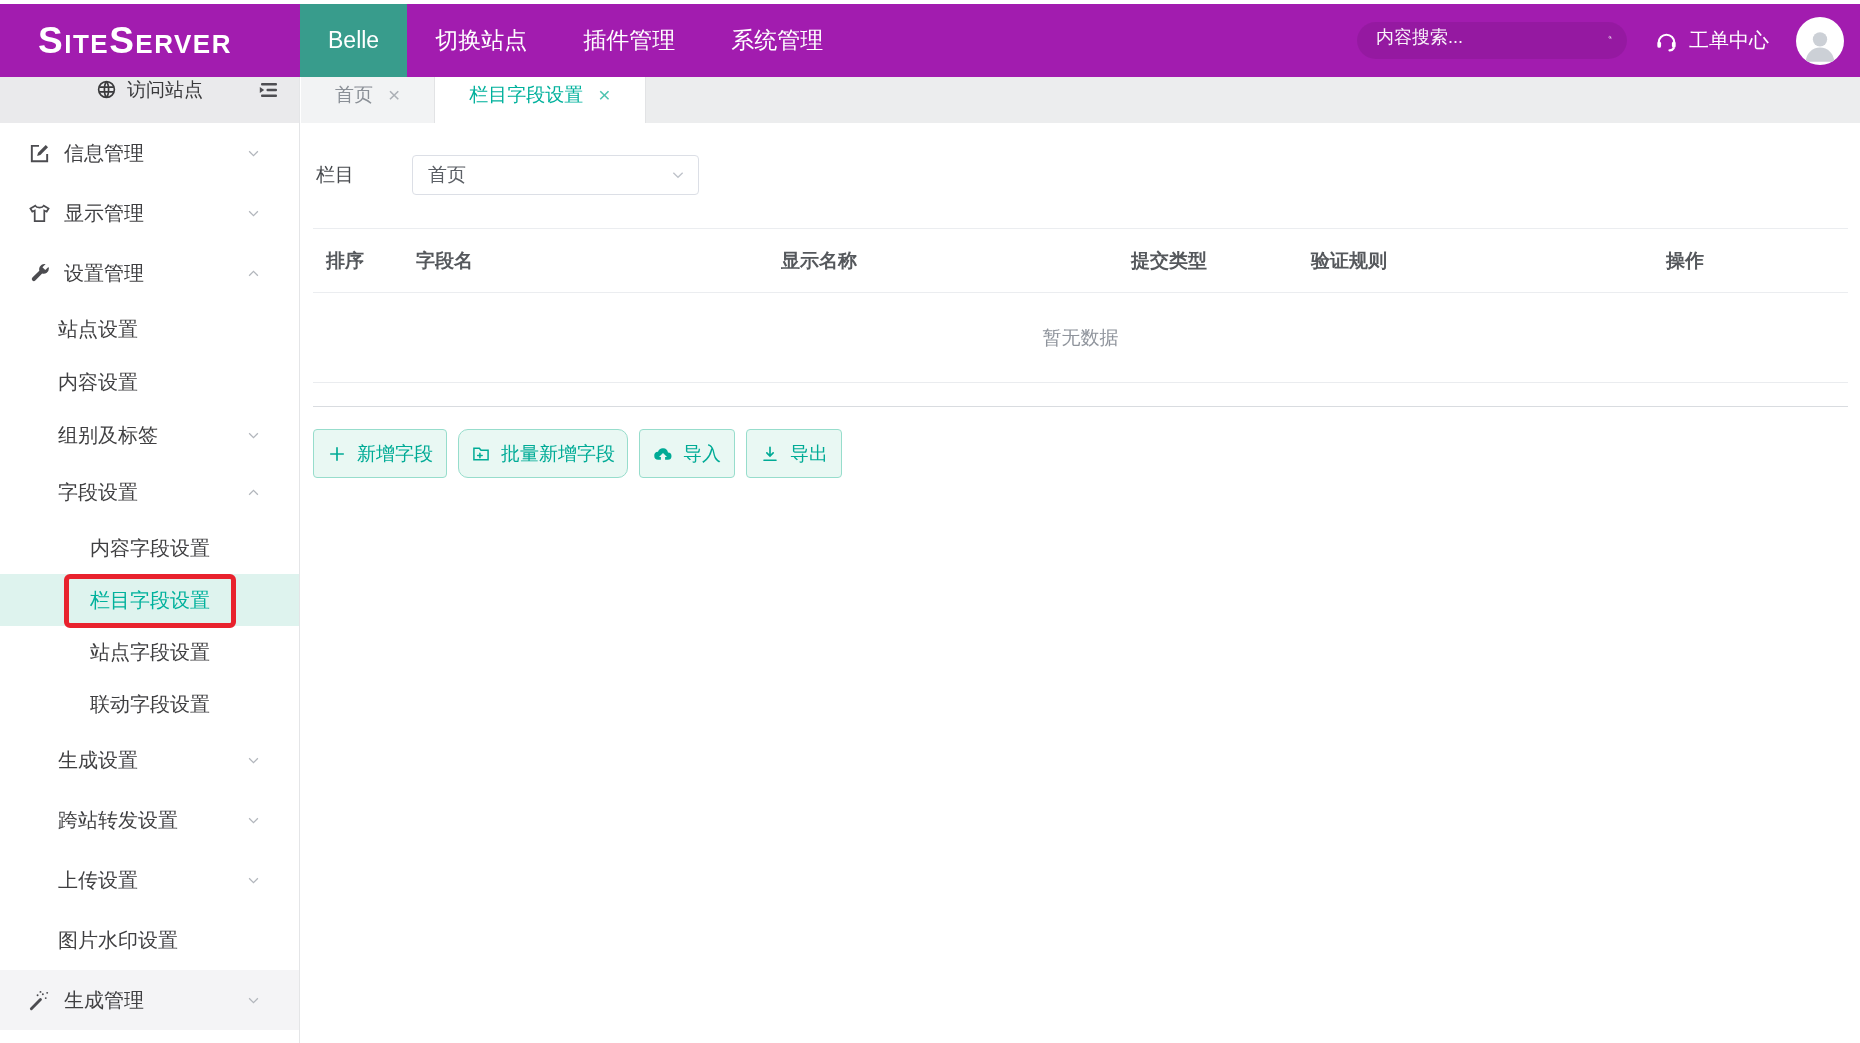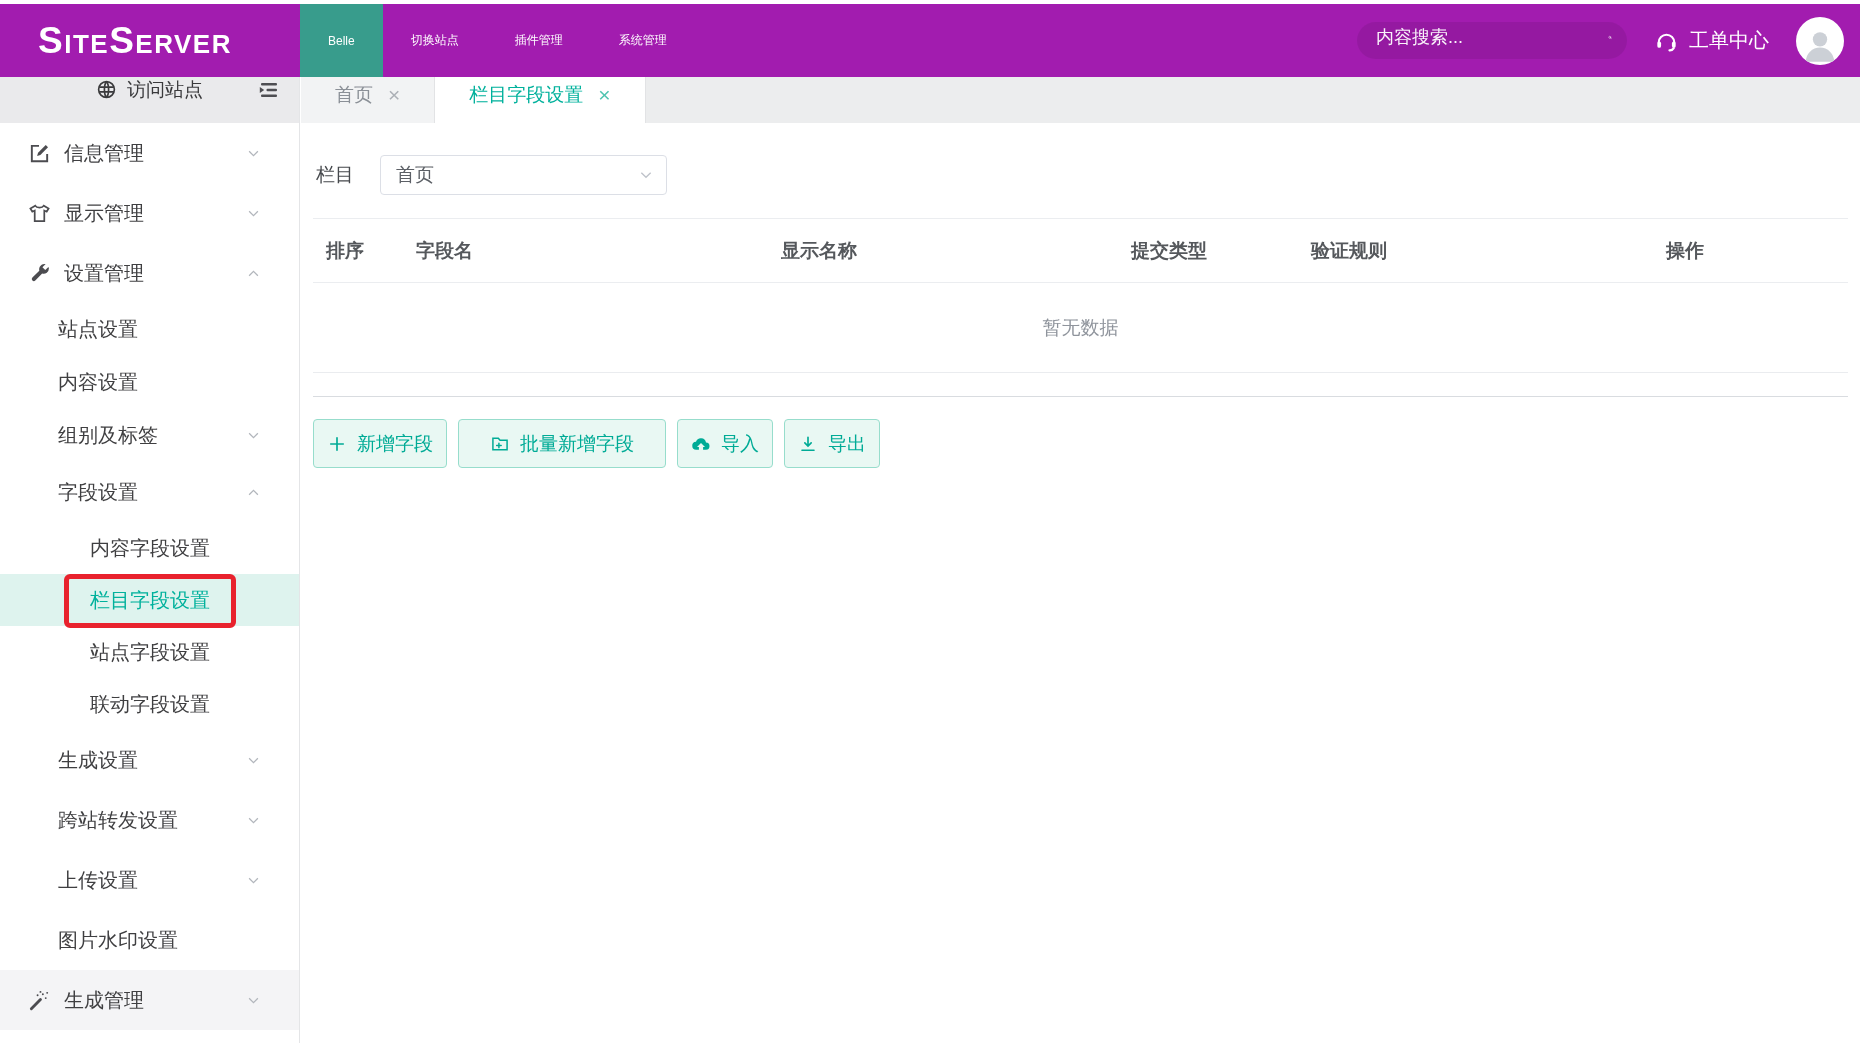--- a/index.html
+++ b/index.html
@@ -8,21 +8,21 @@
 
   
   .topbar { position:absolute; left:0; top:4px; width:1860px; height:73px;
     background:#a21caf; display:flex; align-items:stretch; z-index:5; }
   .logo { width:300px; display:flex; align-items:center; padding-left:38px; color:#fff; }
   .logo-part { display:inline-block; font-size:26px; font-weight:800; letter-spacing:1.5px;
     text-transform:uppercase; line-height:1; }
   .logo-part::first-letter { font-size:37px; }
   .topnav { display:flex; align-items:stretch; }
   .nav-item { display:flex; align-items:center; padding:0 28px; color:#fff;
-    font-size:12px; cursor:pointer; }
+    font-size:23px; cursor:pointer; }
   .nav-item.active { background:#389c8c; }
   .topbar-right { margin-left:auto; display:flex; align-items:center; gap:27px; padding-right:16px; }
   .searchbox { width:270px; height:37px; background:rgba(0,0,0,0.08); border-radius:19px;
     display:flex; align-items:center; padding:0 15px 6px 19px; }
   .searchbox input { flex:1; background:transparent; border:none; outline:none;
     color:#fff; font-size:18px; font-family:inherit; }
   .searchbox input::placeholder { color:rgba(255,255,255,0.95); }
   .ticket { display:flex; align-items:center; gap:10px; color:#fff; font-size:20px; cursor:pointer; }
   .avatar { width:48px; height:48px; border-radius:50%; background:#fff;
     display:flex; align-items:flex-end; justify-content:center; overflow:hidden; cursor:pointer; }
@@ -52,41 +52,41 @@
   
   .main { position:absolute; left:301px; top:66px; width:1559px; height:977px; background:#fff; }
   .tabstrip { height:57px; background:#ecedee; display:flex; align-items:stretch; }
   .tab { display:flex; align-items:center; gap:15px; padding:0 34px; font-size:19px;
     color:#8b9097; background:#f2f3f4; border-right:1px solid #e2e3e5; cursor:pointer; }
   .tab .tab-close { font-size:21px; color:#acb0b6; line-height:1; cursor:pointer; }
   .tab.active { background:#fff; color:#00b19c; }
   .tab.active .tab-close { color:#4fc4b0; }
 
   .content { padding:0 12px; }
-  .filter-row { margin-top:32px; display:flex; align-items:center; }
+  .filter-row { margin-top:32px; display:flex; align-items:center;gap:32px; }
   .filter-label { font-size:19px; color:#46494d; margin:0 26px 0 3px; }
   .select { width:287px; height:40px; border:1px solid #dcdfe6; border-radius:4px;
     display:flex; align-items:center; padding:0 34px 0 15px; font-size:19px; color:#5c6066;
     position:relative; background:#fff; cursor:pointer; }
   .select .sel-arrow { position:absolute; right:12px; width:16px; height:16px; color:#bfc3ca; }
   .hint { margin-left:13px; font-size:19px; color:#55585e; }
 
-  table.fields { width:100%; margin-top:23px; border-collapse:collapse; table-layout:fixed; }
+  table.fields { width:100%; margin-top:33px; border-collapse:collapse; table-layout:fixed; }
   table.fields thead tr { border-top:1px solid #ebedf0; border-bottom:1px solid #ebedf0; }
   table.fields th { height:64px; text-align:left; padding-left:13px; font-size:19px;
     font-weight:700; color:#55585c; }
   table.fields td.empty-cell { height:90px; text-align:center; font-size:19px; color:#8f949c;
     border-bottom:1px solid #eaecef; }
   .spacer-line { height:24px; border-bottom:1px solid #d9dce0; }
 
   .btn-row { margin-top:22px; display:flex; gap:11px; }
   .btn { height:49px; display:inline-flex; align-items:center; gap:10px;
     background:#e9f8f3; border:1px solid #97ddcc; border-radius:4px;
     color:#00ab96; font-size:19px; padding:0 13px; cursor:pointer; font-family:inherit; }
-  .btn.wide { padding:0 31px; }
+  .btn.wide { padding:0 12px;border-radius:10px; }
   .btn .b-icon { width:20px; height:20px; flex:0 0 auto; }
 
   .icon-svg { width:100%; height:100%; display:block; }
 </style>
 </head>
 <body>
 
 <header class="topbar">
   <div class="logo">
     <span class="logo-part">Site</span>

